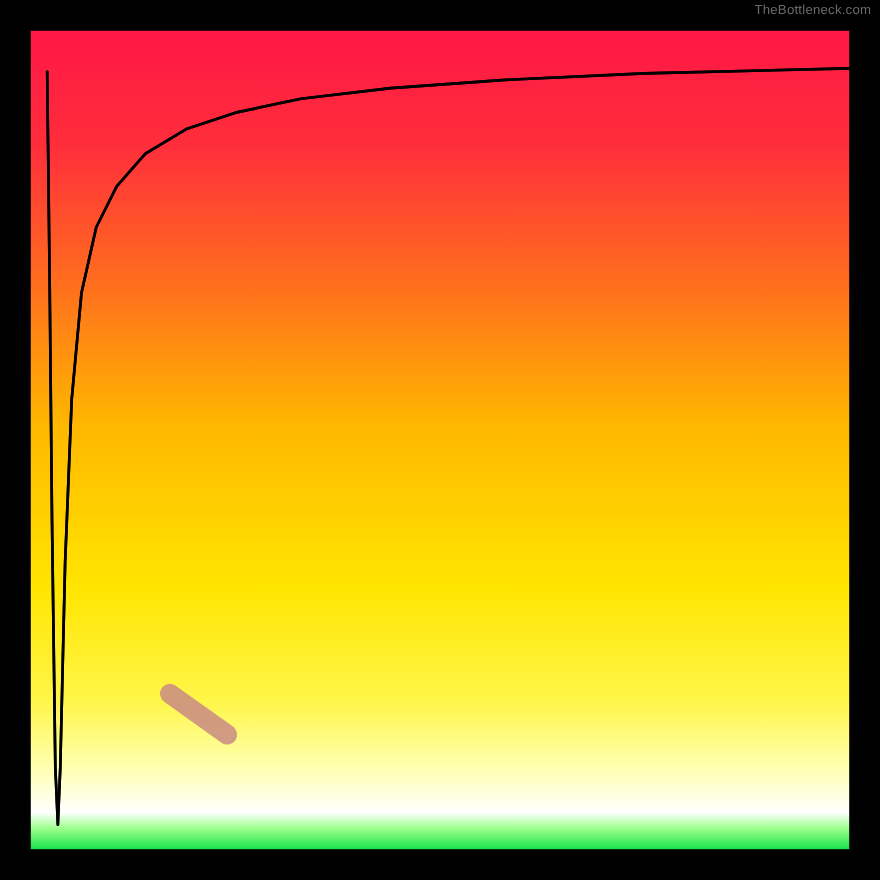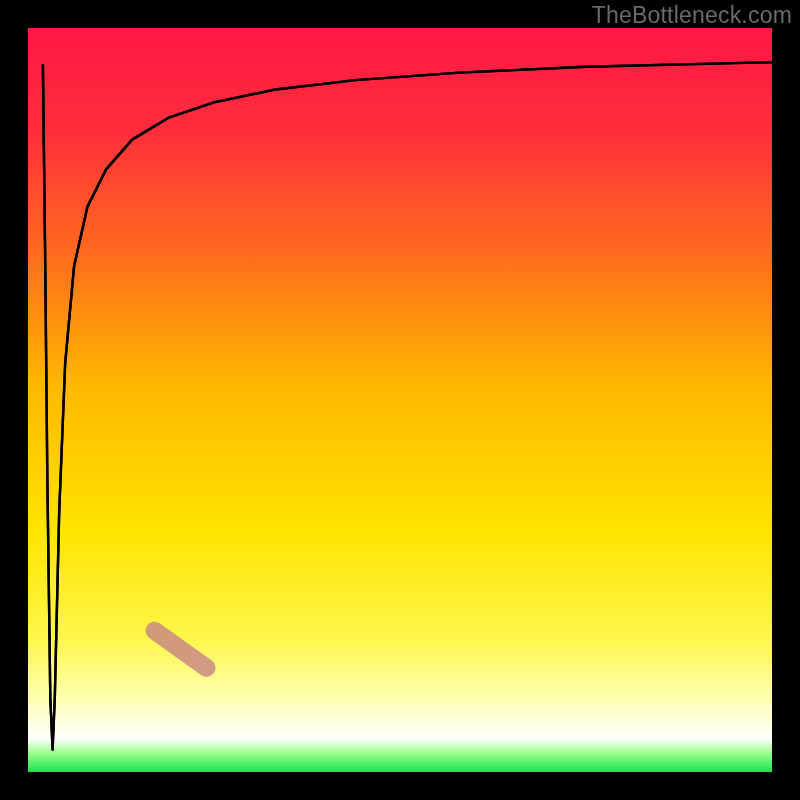--- a/index.html
+++ b/index.html
@@ -14,21 +14,21 @@
   .frame {
     position: relative;
     width: 800px;
     height: 800px;
   }
   .watermark {
     position: absolute;
     top: 2px;
     right: 8px;
     color: #6a6a6a;
-    font-size: 23px;
+    font-size: 12px;
     letter-spacing: 0.2px;
     z-index: 10;
   }
   svg { display: block; }
 </style>
 </head>
 <body>
 
 <div class="frame">
   <div class="watermark">TheBottleneck.com</div>

